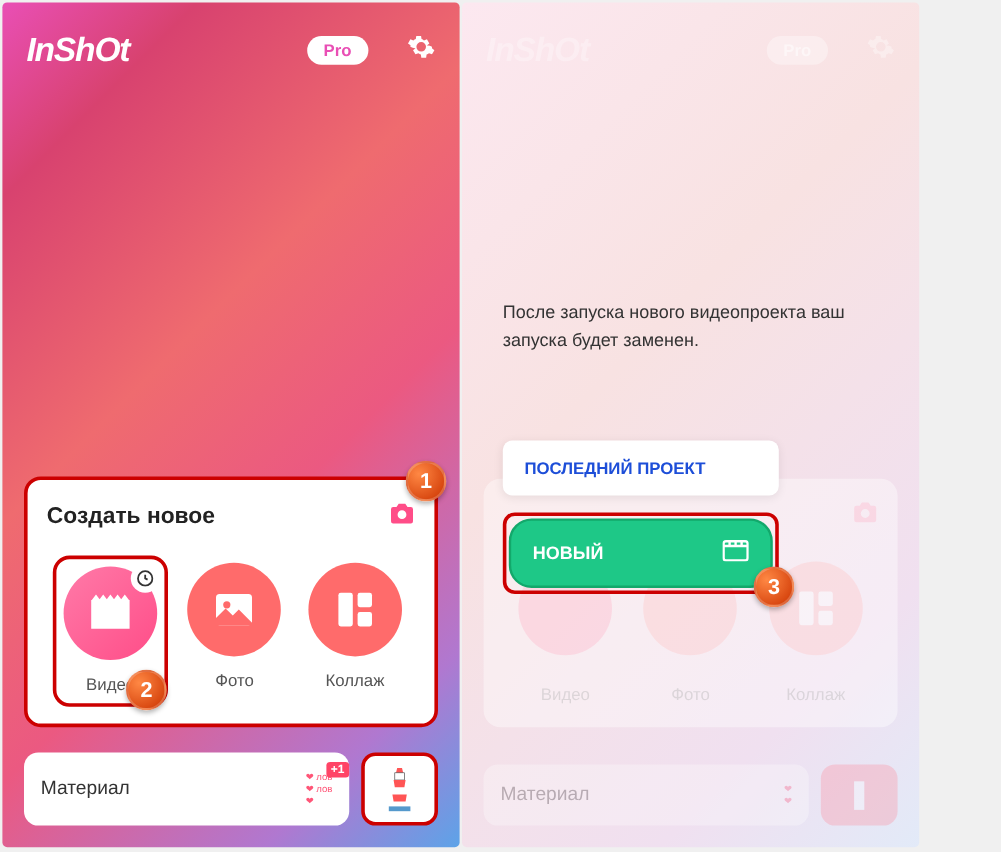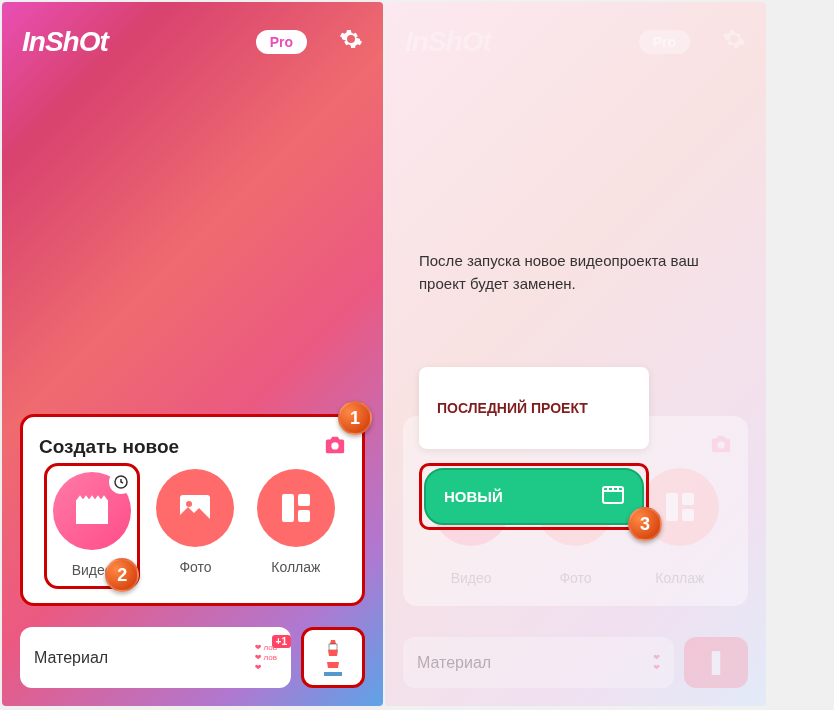--- a/index.html
+++ b/index.html
@@ -11,21 +11,21 @@
 .phone-left { background: linear-gradient(135deg, #e94fb5 0%, #d8426f 15%, #ef6b6f 40%, #eb5981 60%, #b078d0 85%, #5da3e8 100%); }
 
 .header { display: flex; justify-content: space-between; align-items: center; padding: 24px 20px; }
 .logo { color: white; font-size: 28px; font-weight: 700; font-style: italic; letter-spacing: -1px; }
 .header-right { display: flex; align-items: center; gap: 32px; }
 .pro-badge { background: white; color: #e94fb5; font-weight: 700; font-size: 14px; padding: 4px 14px; border-radius: 14px; }
 .gear { color: white; font-size: 22px; }
 
 .card-wrap { position: absolute; bottom: 100px; left: 18px; right: 18px; }
 .create-card { background: white; border-radius: 14px; padding: 18px 16px 20px; border: 3px solid #cc0000; }
-.create-head { display: flex; justify-content: space-between; align-items: center; margin-bottom: 10px; }
+.create-head { display: flex; justify-content: space-between; align-items: center; margin-bottom: 26px; }
 .create-title { font-size: 19px; font-weight: 700; color: #222; }
 .camera-icon { width: 22px; height: 20px; }
 
 .actions { display: flex; justify-content: space-around; }
 .action { display: flex; flex-direction: column; align-items: center; gap: 12px; position: relative; }
 .action-circle { width: 78px; height: 78px; border-radius: 50%; display: flex; align-items: center; justify-content: center; }
 .circle-video { background: linear-gradient(135deg, #ff7aa8 0%, #ff4d88 100%); position: relative; }
 .circle-photo { background: #ff6b6b; }
 .circle-collage { background: #ff6b6b; }
 .action-label { font-size: 14px; color: #555; }
@@ -49,21 +49,21 @@
 
 .phone-right { background: linear-gradient(135deg, #fce8f0 0%, #f8e2e2 40%, #f0e0f0 80%, #e2eaf8 100%); }
 .header-faded .logo { color: rgba(255,255,255,0.3); }
 .header-faded .pro-badge { background: rgba(255,255,255,0.35); color: rgba(255,255,255,0.5); }
 .header-faded .gear { color: rgba(255,255,255,0.35); }
 
 .dialog-text { position: absolute; top: 248px; left: 34px; right: 60px; font-size: 15px; color: #333; line-height: 1.5; }
 
 .faded { opacity: 0.35; }
 .dialog-buttons { position: absolute; top: 365px; left: 34px; width: 230px; display: flex; flex-direction: column; gap: 14px; z-index: 5; }
-.btn-last { background: white; padding: 32px 18px; border-radius: 8px; font-weight: 800; font-size: 14px; color: #7f1d1d; line-height: 1.3; box-shadow: 0 2px 8px rgba(0,0,0,0.08); }
+.btn-last { background: white; padding: 14px 18px; border-radius: 8px; font-weight: 800; font-size: 14px; color: #1d4ed8; line-height: 1.3; box-shadow: 0 2px 8px rgba(0,0,0,0.08); }
 .btn-new-wrap { position: relative; border: 3px solid #cc0000; border-radius: 10px; padding: 2px; }
 .btn-new { background: #1ec887; padding: 16px 18px; border-radius: 19px; font-weight: 800; font-size: 15px; color: white; display: flex; justify-content: space-between; align-items: center; border: 2px solid #13a86b; }
 .badge-3 { bottom: -14px; right: -16px; }
 
 .faded-card { position: absolute; bottom: 100px; left: 18px; right: 18px; background: rgba(255,255,255,0.4); border-radius: 14px; padding: 18px 16px 20px; }
 .faded-actions { display: flex; justify-content: space-around; opacity: 0.35; }
 .faded-label { font-size: 14px; color: #aaa; text-align: center; margin-top: 12px; }
 .faded-bottom { opacity: 0.3; }
 .faded-bottom .lighthouse-card { background: #ff8899; border: none; }
 </style>
@@ -165,21 +165,21 @@
     <div class="header-right">
       <div class="pro-badge">Pro</div>
       <div class="gear">
         <svg width="24" height="24" viewBox="0 0 24 24" fill="currentColor">
             <path d="M12 8a4 4 0 100 8 4 4 0 000-8zm9 4a7 7 0 01-.1 1.2l2.1 1.6-2 3.5-2.5-1a7 7 0 01-2 1.2l-.4 2.6h-4l-.4-2.6a7 7 0 01-2-1.2l-2.5 1-2-3.5 2.1-1.6A7 7 0 013 12a7 7 0 01.1-1.2L1 9.2l2-3.5 2.5 1a7 7 0 012-1.2L7.9 3h4l.4 2.6a7 7 0 012 1.2l2.5-1 2 3.5-2.1 1.6A7 7 0 0121 12z"></path>
           </svg>
       </div>
     </div>
   </div>
 
-  <div class="dialog-text">После запуска новое видеопроекта ваш проект будет заменен.</div>
+  <div class="dialog-text">После запуска нового видеопроекта ваш запуска будет заменен.</div>
 
   <div class="faded-card">
     <div class="create-head faded">
       <div class="create-title">&nbsp;</div>
       <div>
         <svg class="camera-icon" viewBox="0 0 24 20" fill="#ffb3c8">
             <path d="M12 15a4 4 0 100-8 4 4 0 000 8zM4 4h3l2-3h6l2 3h3a2 2 0 012 2v11a2 2 0 01-2 2H4a2 2 0 01-2-2V6a2 2 0 012-2z"></path>
           </svg>
       </div>
     </div>

